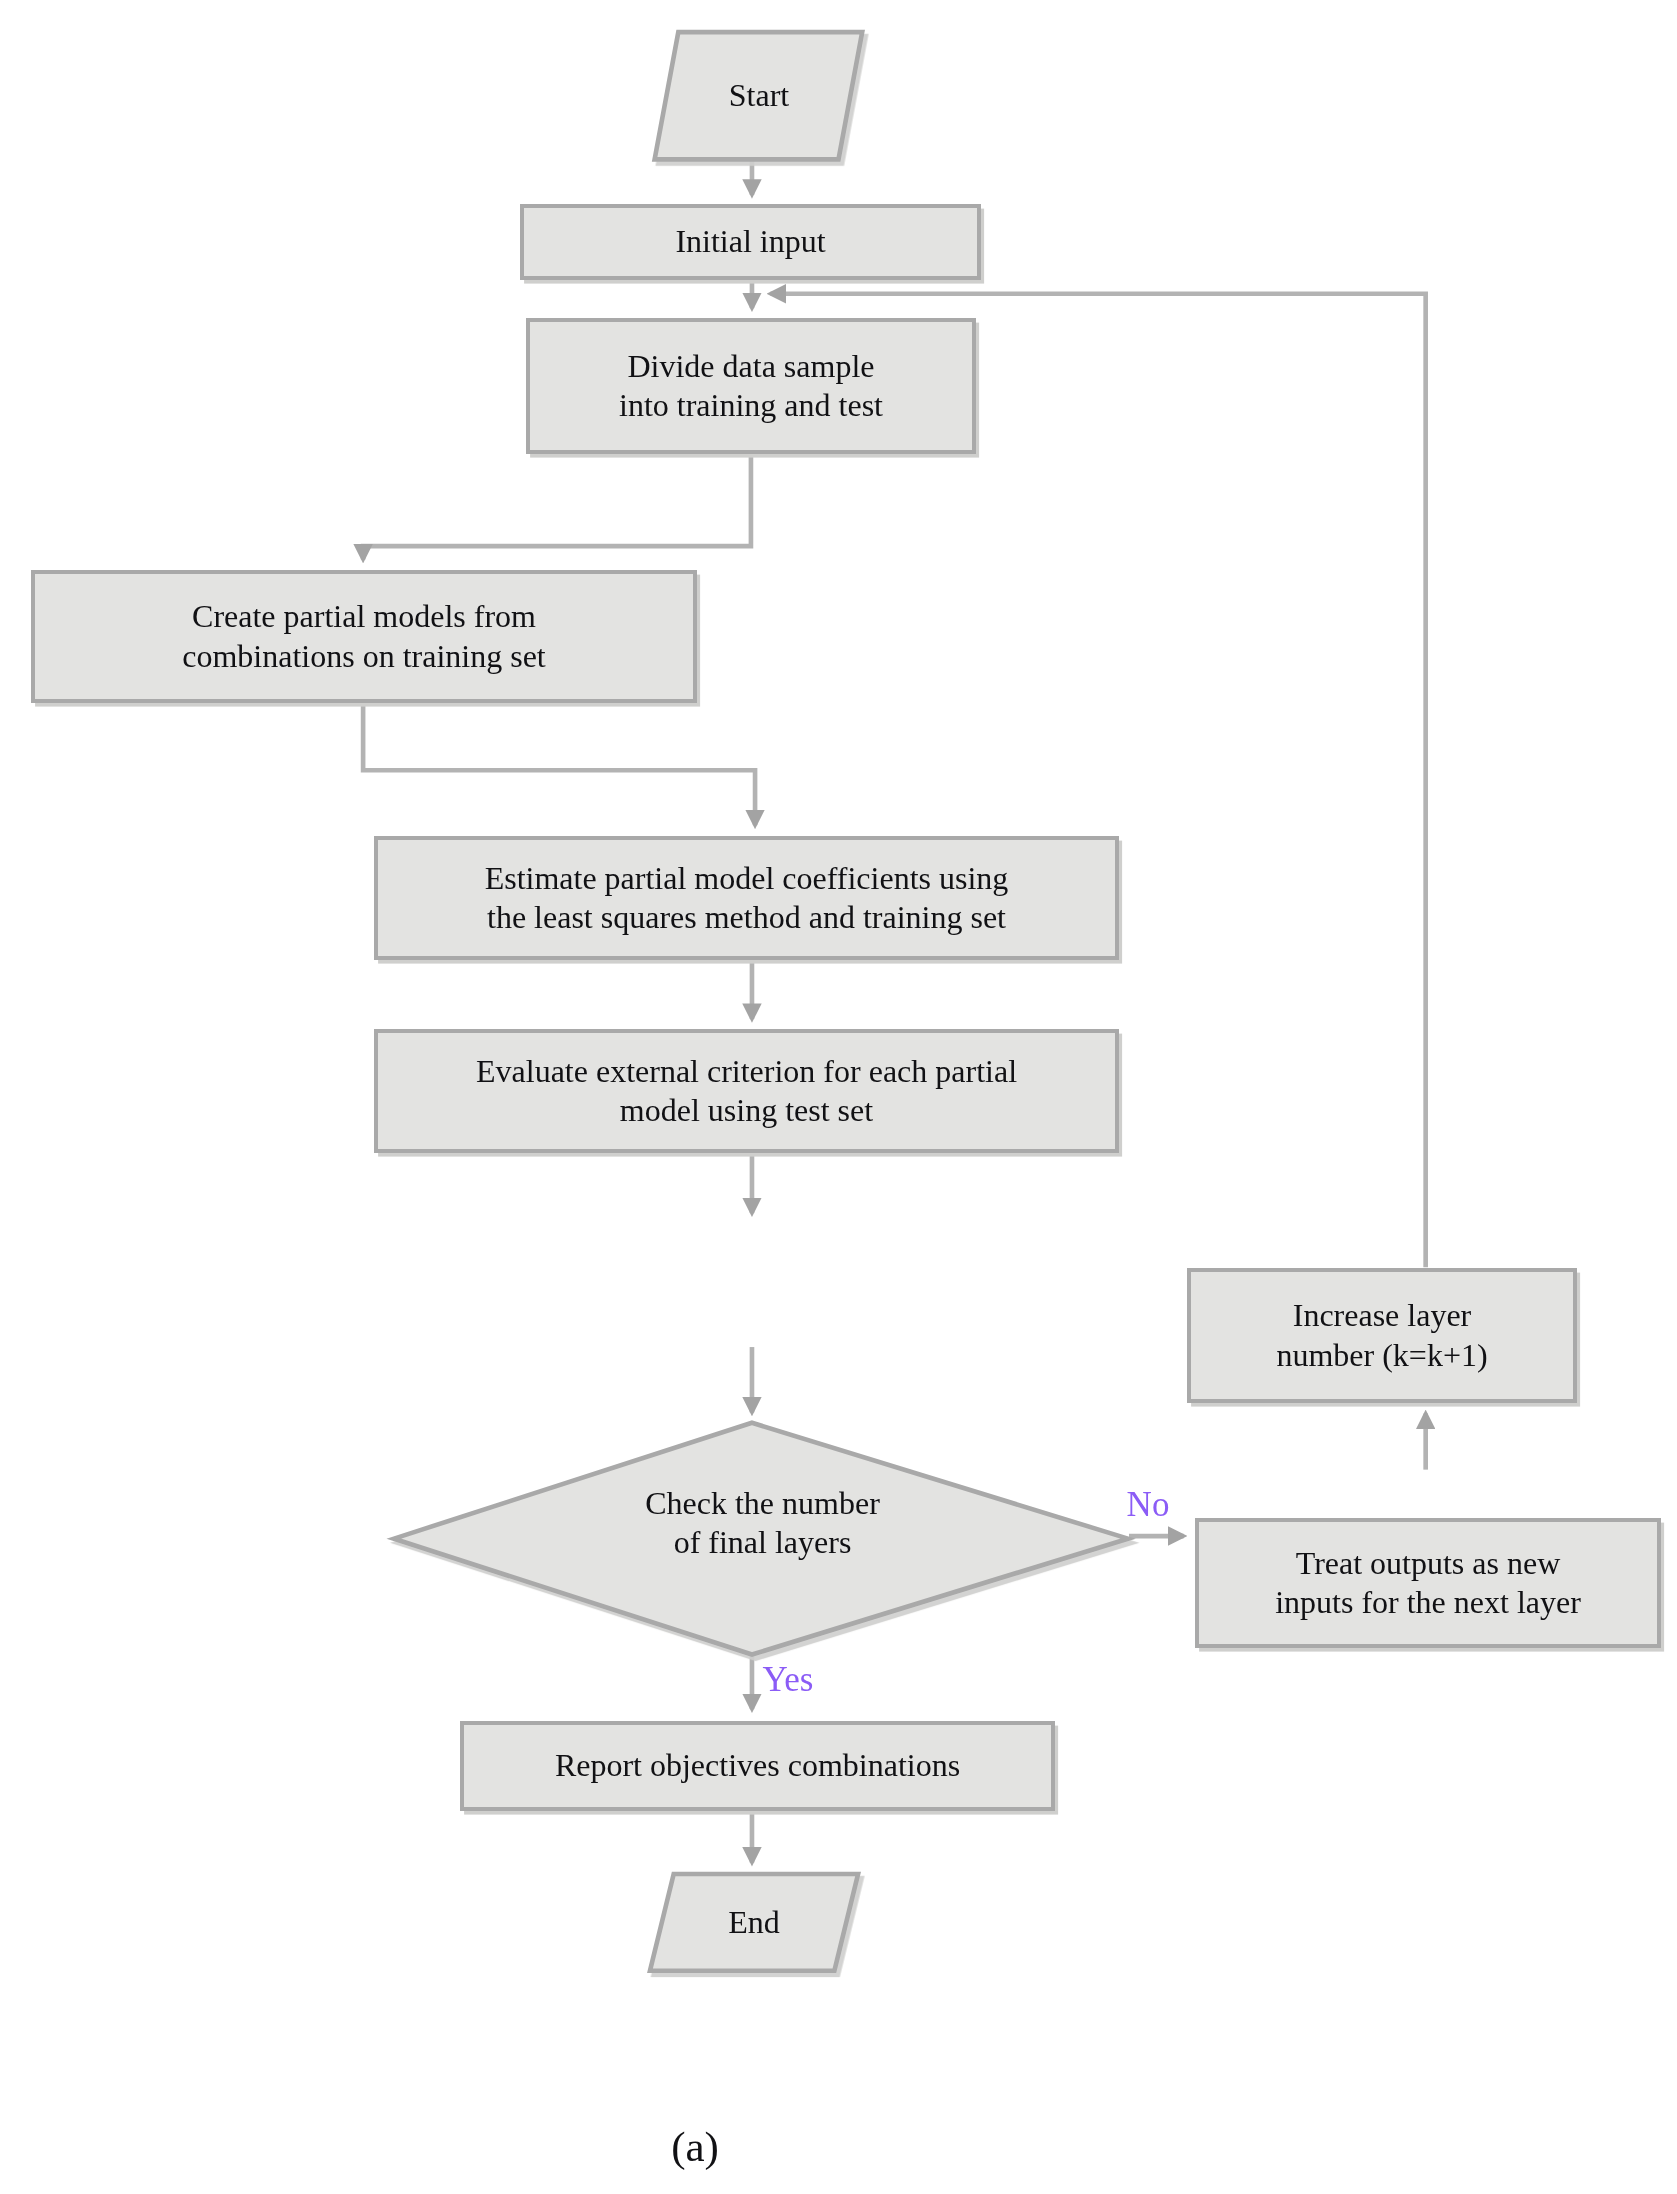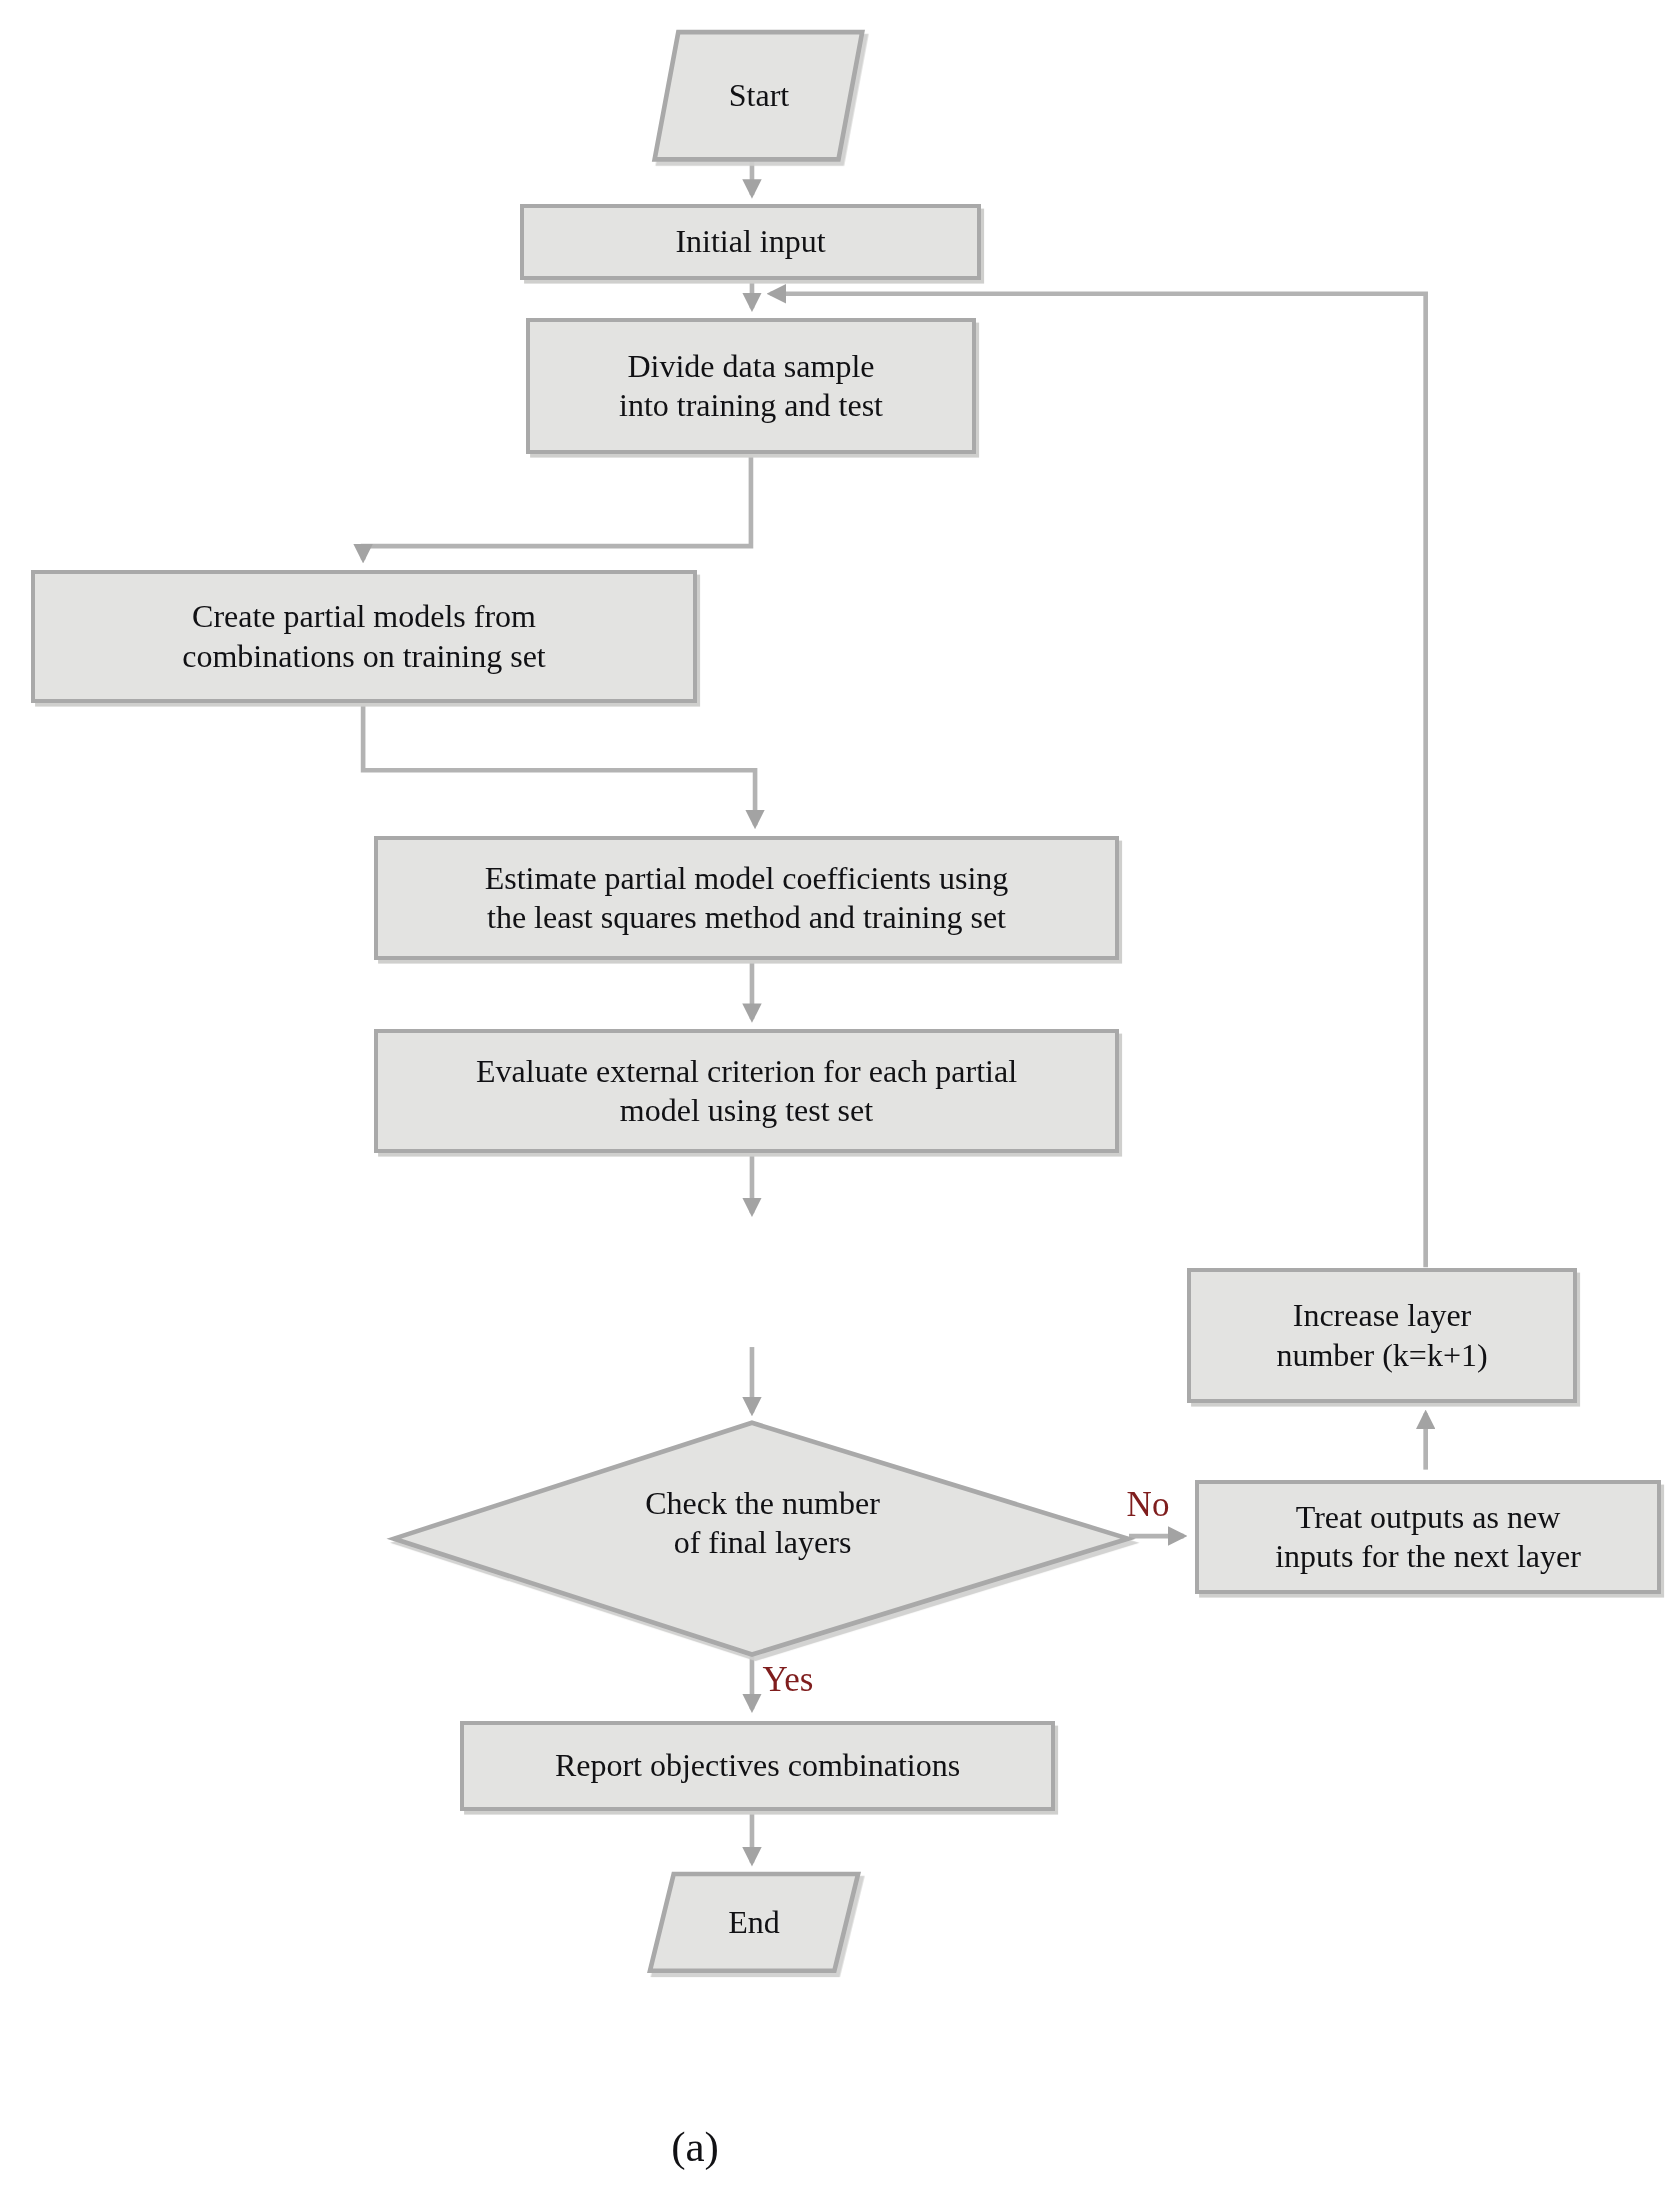--- a/index.html
+++ b/index.html
@@ -12,21 +12,21 @@
     text-align:center;color:#111114;
     font-size:32px;line-height:1.22;white-space:pre-line;
   }
   .rectnode{
     background:#e3e3e1;border:4.6px solid #a9a9a9;
     box-shadow:3.6px 4.1px 0 -0.5px #cfcfcd;
   }
   .floatlabel{background:transparent;border:none;box-shadow:none;}
   .edge-label{
     position:absolute;display:flex;align-items:center;justify-content:center;
-    font-size:35px;color:#7f1d1d;background:transparent;
+    font-size:35px;color:#8b5cf6;background:transparent;
   }
   .caption{
     position:absolute;display:flex;align-items:center;justify-content:center;
     font-size:43px;color:#111114;
   }
 </style>
 </head>
 <body>
 
 <div class="stage">
@@ -76,21 +76,21 @@
   <div class="node rectnode" style="left:374px;top:836px;width:745px;height:124px">Estimate partial model coefficients using
 the least squares method and training set</div>
 
   <div class="node rectnode" style="left:374px;top:1029px;width:745px;height:124px">Evaluate external criterion for each partial
 model using test set</div>
 
 
   <div class="node floatlabel" style="left:536px;top:1443px;width:453px;height:160px">Check the number
 of final layers</div>
 
-  <div class="node rectnode" style="left:1195px;top:1480px;width:466px;height:114px">Treat outputs as new
+  <div class="node rectnode" style="left:1195px;top:1518px;width:466px;height:130px">Treat outputs as new
 inputs for the next layer</div>
 
   <div class="node rectnode" style="left:1187px;top:1268px;width:390px;height:135px">Increase layer
 number (k=k+1)</div>
 
   <div class="node rectnode" style="left:460px;top:1721px;width:595px;height:90px">Report objectives combinations</div>
 
   <div class="node floatlabel" style="left:650px;top:1874px;width:208px;height:97px">End</div>
 
   <div class="edge-label" style="left:1103px;top:1480px;width:90px;height:49px">No</div>

